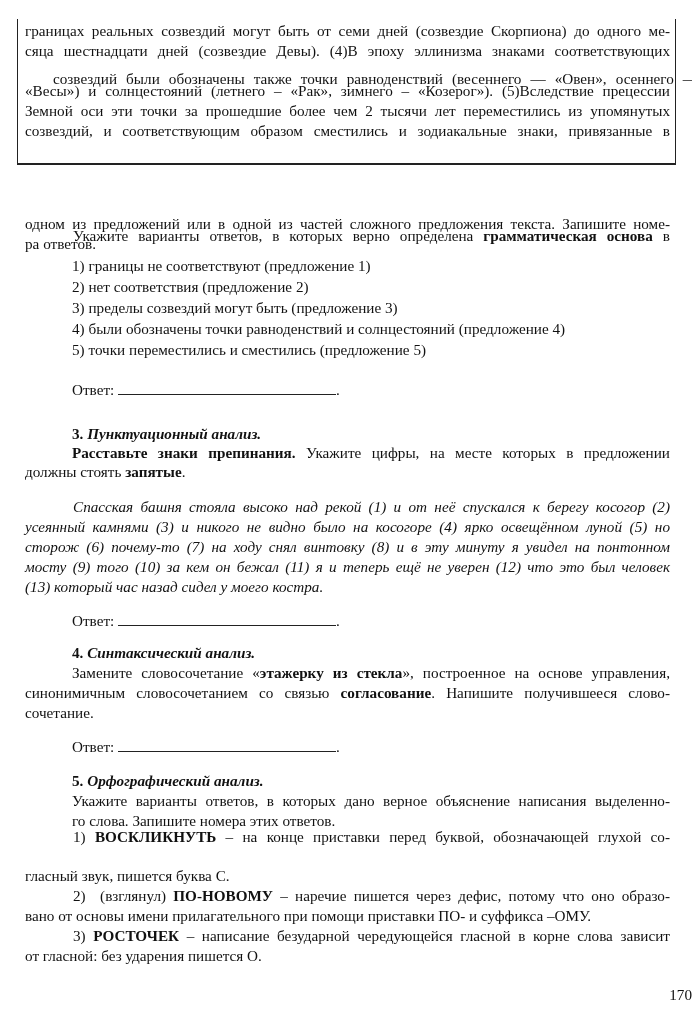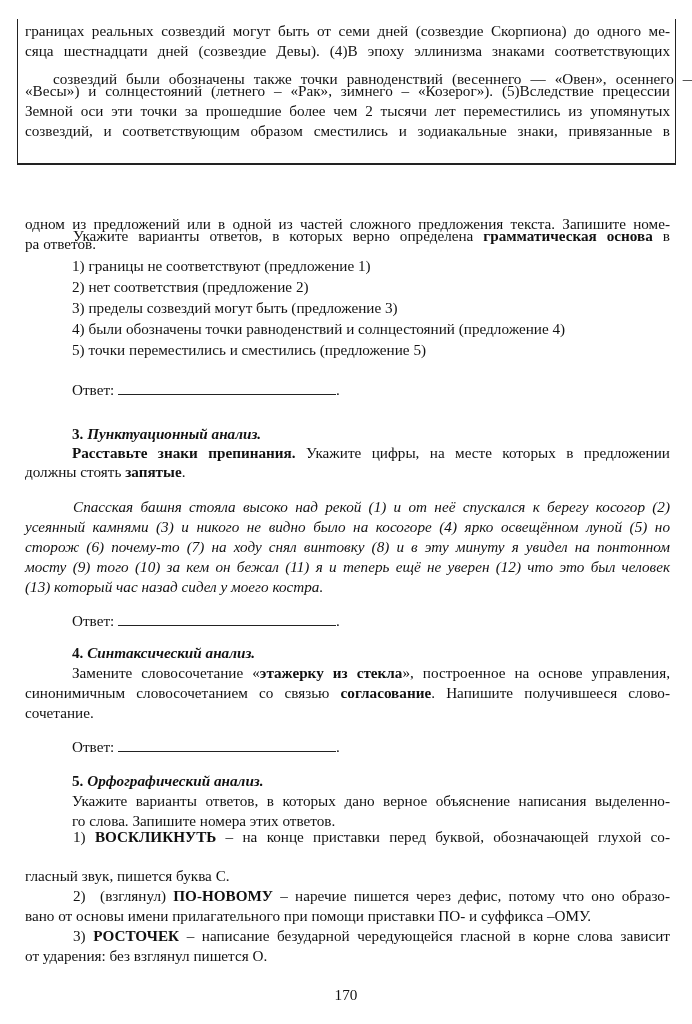--- a/index.html
+++ b/index.html
@@ -18,21 +18,21 @@
     .line {
       position: absolute; left: 0; white-space: nowrap; line-height: 20px;
     }
     .just { text-align: justify; text-align-last: justify; white-space: normal; }
     .b { font-weight: bold; }
     .i { font-style: italic; }
     .bi { font-weight: bold; font-style: italic; }
     .blank {
       display: inline-block; border-bottom: 1px solid #222; height: 14px; vertical-align: baseline;
     }
-    .pagenum { position: absolute; top: 985px; left: 0; width: 692px; text-align: center; line-height: 20px; }
+    .pagenum { position: absolute; top: 985px; left: 0; width: 692px; text-align: right; line-height: 20px; }
   </style>
 </head>
 <body>
 
 <div class="page">
 
   <div class="box"></div>
   <div class="line just" style="left:25px; width:645px; top:21px;">границах реальных созвездий могут быть от семи дней (созвездие Скорпиона) до одного ме-</div>
   <div class="line just" style="left:25px; width:645px; top:41px;">сяца шестнадцати дней (созвездие Девы). (4)В эпоху эллинизма знаками соответствующих</div>
   <div class="line just" style="left:25px; width:645px; top:69px;margin-left:28px;">созвездий были обозначены также точки равноденствий (весеннего — «Овен», осеннего —</div>
@@ -84,16 +84,16 @@
   <div class="line just" style="left:72px; width:598px; top:791px;">Укажите варианты ответов, в которых дано верное объяснение написания выделенно-</div>
   <div class="line" style="left:72px; top:811px;">го слова. Запишите номера этих ответов.</div>
 
   <div class="line just" style="left:73px; width:597px; top:827px;"><span>1) </span><span class="b">ВОСКЛИКНУТЬ</span><span> – на конце приставки перед буквой, обозначающей глухой со-</span></div>
   <div class="line" style="left:25px; top:866px;">гласный звук, пишется буква С.</div>
 
   <div class="line just" style="left:73px; width:597px; top:886px;"><span style="white-space:pre;">2)  </span><span>(взглянул) </span><span class="b">ПО-НОВОМУ</span><span> – наречие пишется через дефис, потому что оно образо-</span></div>
   <div class="line" style="left:25px; top:906px;">вано от основы имени прилагательного при помощи приставки ПО- и суффикса –ОМУ.</div>
 
   <div class="line just" style="left:73px; width:597px; top:926px;"><span>3) </span><span class="b">РОСТОЧЕК</span><span> – написание безударной чередующейся гласной в корне слова зависит</span></div>
-  <div class="line" style="left:25px; top:946px;">от ударения: без взглянул пишется О.</div>
+  <div class="line" style="left:25px; top:946px;">от гласной: без ударения пишется О.</div>
 
   <div class="pagenum">170</div>
 </div>
 
 </body></html>

